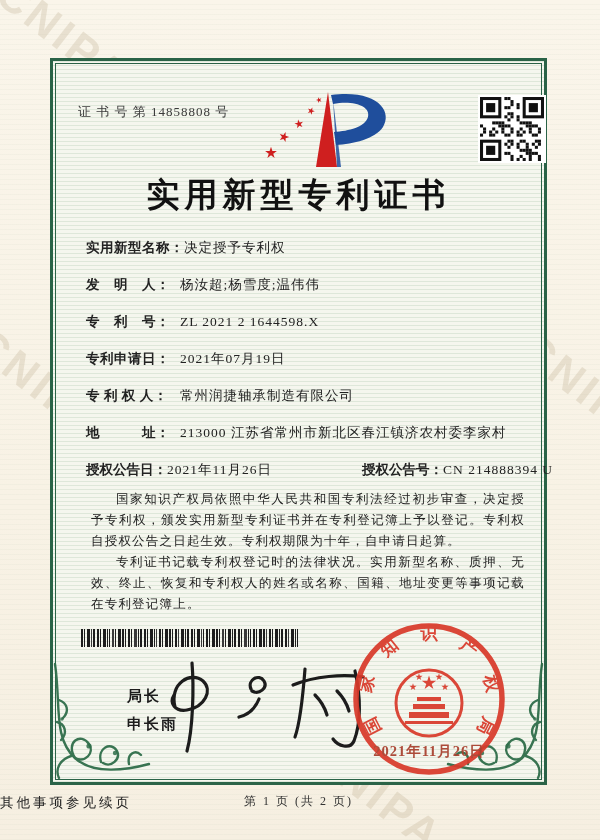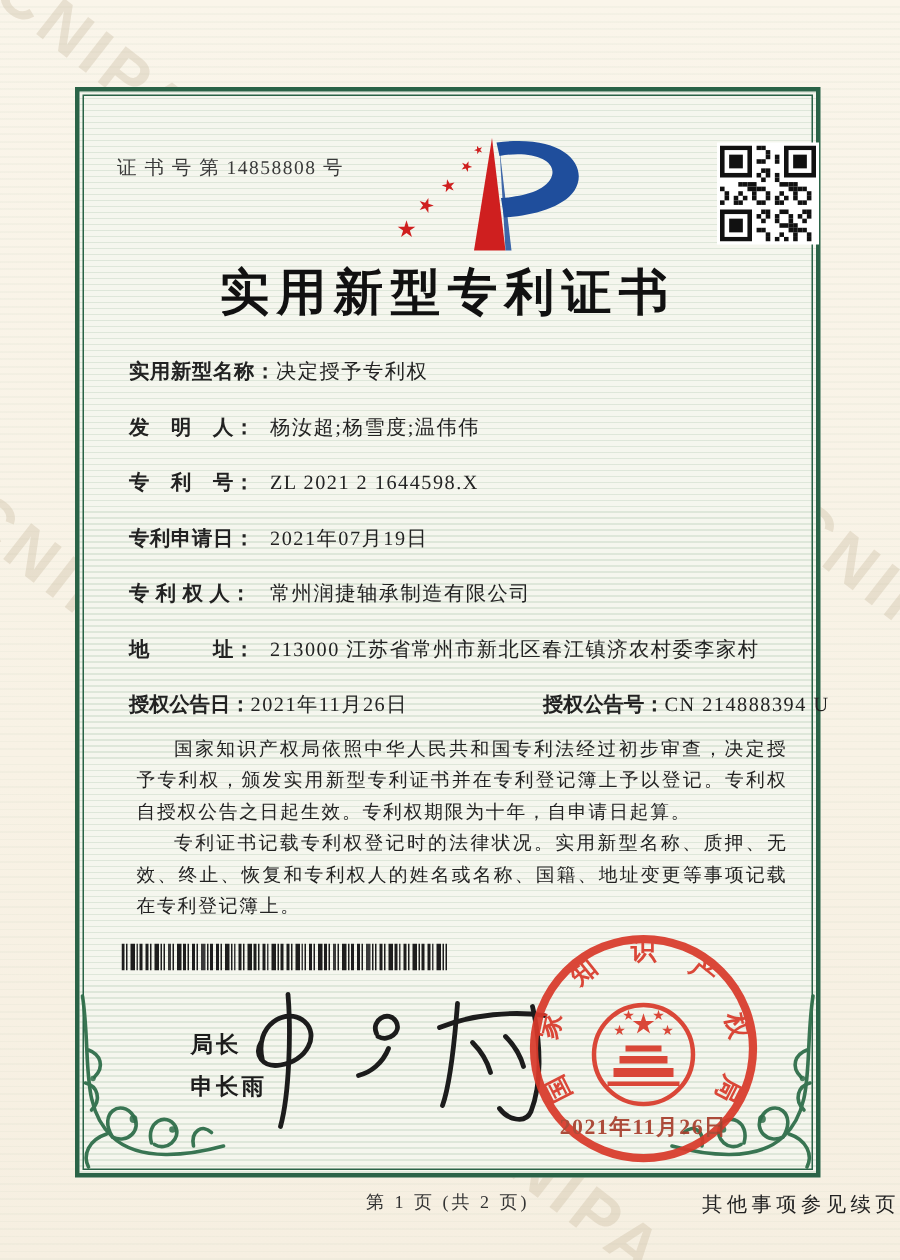--- a/index.html
+++ b/index.html
@@ -80,21 +80,21 @@
   }
   .stamp-date{
     font-size:14.5px;fill:#a8402e;font-weight:bold;letter-spacing:1px;
     font-family:"Liberation Serif","DejaVu Serif",serif;text-anchor:middle;
   }
   .page-number{
     position:absolute;left:0;top:732px;width:100%;text-align:center;
     font-size:12px;color:#333;letter-spacing:2px;
   }
   .footer-note{
-    position:absolute;left:0;top:794px;width:100%;text-align:right;
+    position:absolute;left:0;top:794px;width:100%;text-align:left;
     font-size:13.5px;color:#222;letter-spacing:3px;
   }
   .ornament{position:absolute;width:112px;height:125px;pointer-events:none;}
   .ornament.bl{left:-8px;top:595px;}
   .ornament.br{right:-8px;top:595px;transform:scaleX(-1);}
 </style>
 </head>
 <body>
 
 <div class="page">

